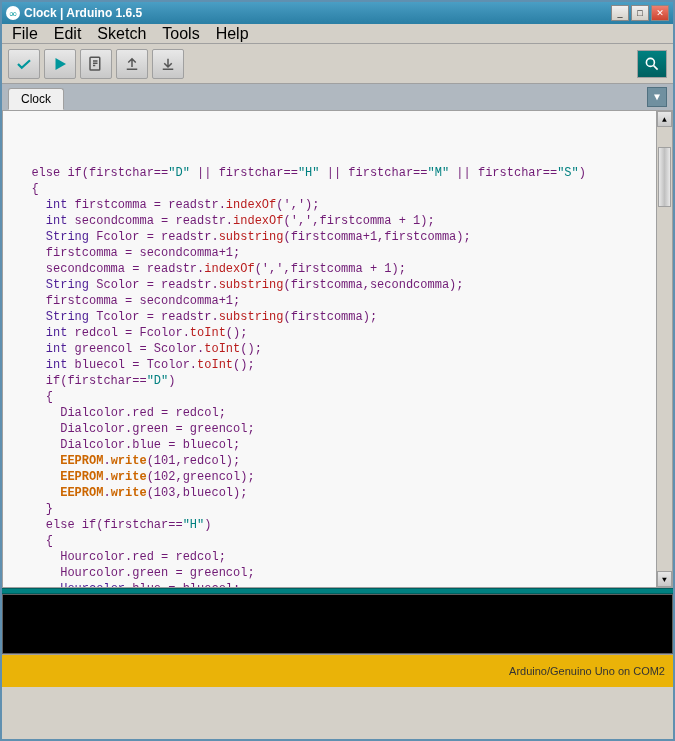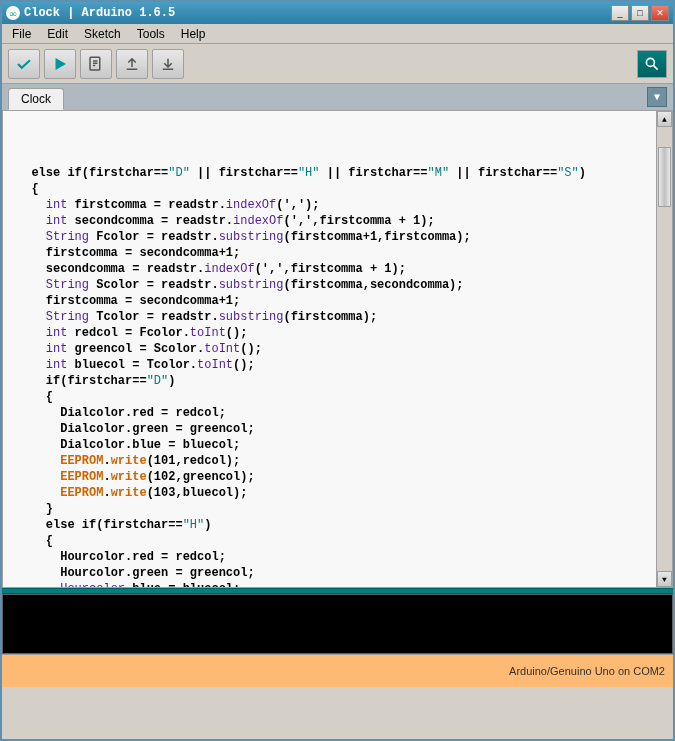--- a/index.html
+++ b/index.html
@@ -36,21 +36,21 @@
       width: 14px;
       height: 14px;
       display: flex;
       align-items: center;
       justify-content: center;
       font-family: serif;
     }
     .title-bar-text {
       color: white;
       font-size: 12px;
-      font-family: Liberation Mono, monospace;
+      font-family: Liberation Sans, sans-serif;
       font-weight: bold;
     }
     .title-bar-buttons {
       display: flex;
       gap: 2px;
     }
     .tb-btn {
       width: 18px;
       height: 16px;
       border: 1px solid #888;
@@ -69,21 +69,21 @@
       background: #d4d0c8;
       height: 20px;
       display: flex;
       align-items: center;
       padding: 0 4px;
       border-bottom: 1px solid #a0a0a0;
       gap: 4px;
     }
     .menu-item {
       font-family: Arial, sans-serif;
-      font-size: 12px;
+      font-size: 16px;
       padding: 8px 6px;
       cursor: pointer;
     }
 
     
     .toolbar {
       background: #d4d0c8;
       height: 40px;
       display: flex;
       align-items: center;
@@ -204,38 +204,38 @@
     }
 
     
     .bottom-console {
       background: #000000;
       height: 60px;
       border: 1px solid #606060;
       margin-top: 0;
     }
     .status-bar {
-      background: #fdba74;
+      background: #eab308;
       height: 22px;
       display: flex;
       align-items: center;
       justify-content: flex-end;
       padding: 16px 8px;
       border-top: 1px solid #a0a0a0;
       font-family: Arial, sans-serif;
       font-size: 11px;
       color: #333;
     }
 
     
     .kw-blue { color: #4c1d95; font-weight: normal; }
     .kw-orange { color: #cc6600; font-weight: bold; }
     .kw-teal { color: #008080; font-weight: normal; }
-    .kw-black { color: #000000; font-weight: bold; }
-    .kw-darkblue { color: #4c1d95; }
+    .kw-black { color: #701a75; }
+    .kw-darkblue { color: #b91c1c; }
 
     .code-block {
       font-family: 'Courier New', Courier, monospace;
       font-size: 12px;
       line-height: 16px;
       padding: 2px 0 2px 6px;
     }
     .code-block span { white-space: pre; }
 
     .window-outer {

